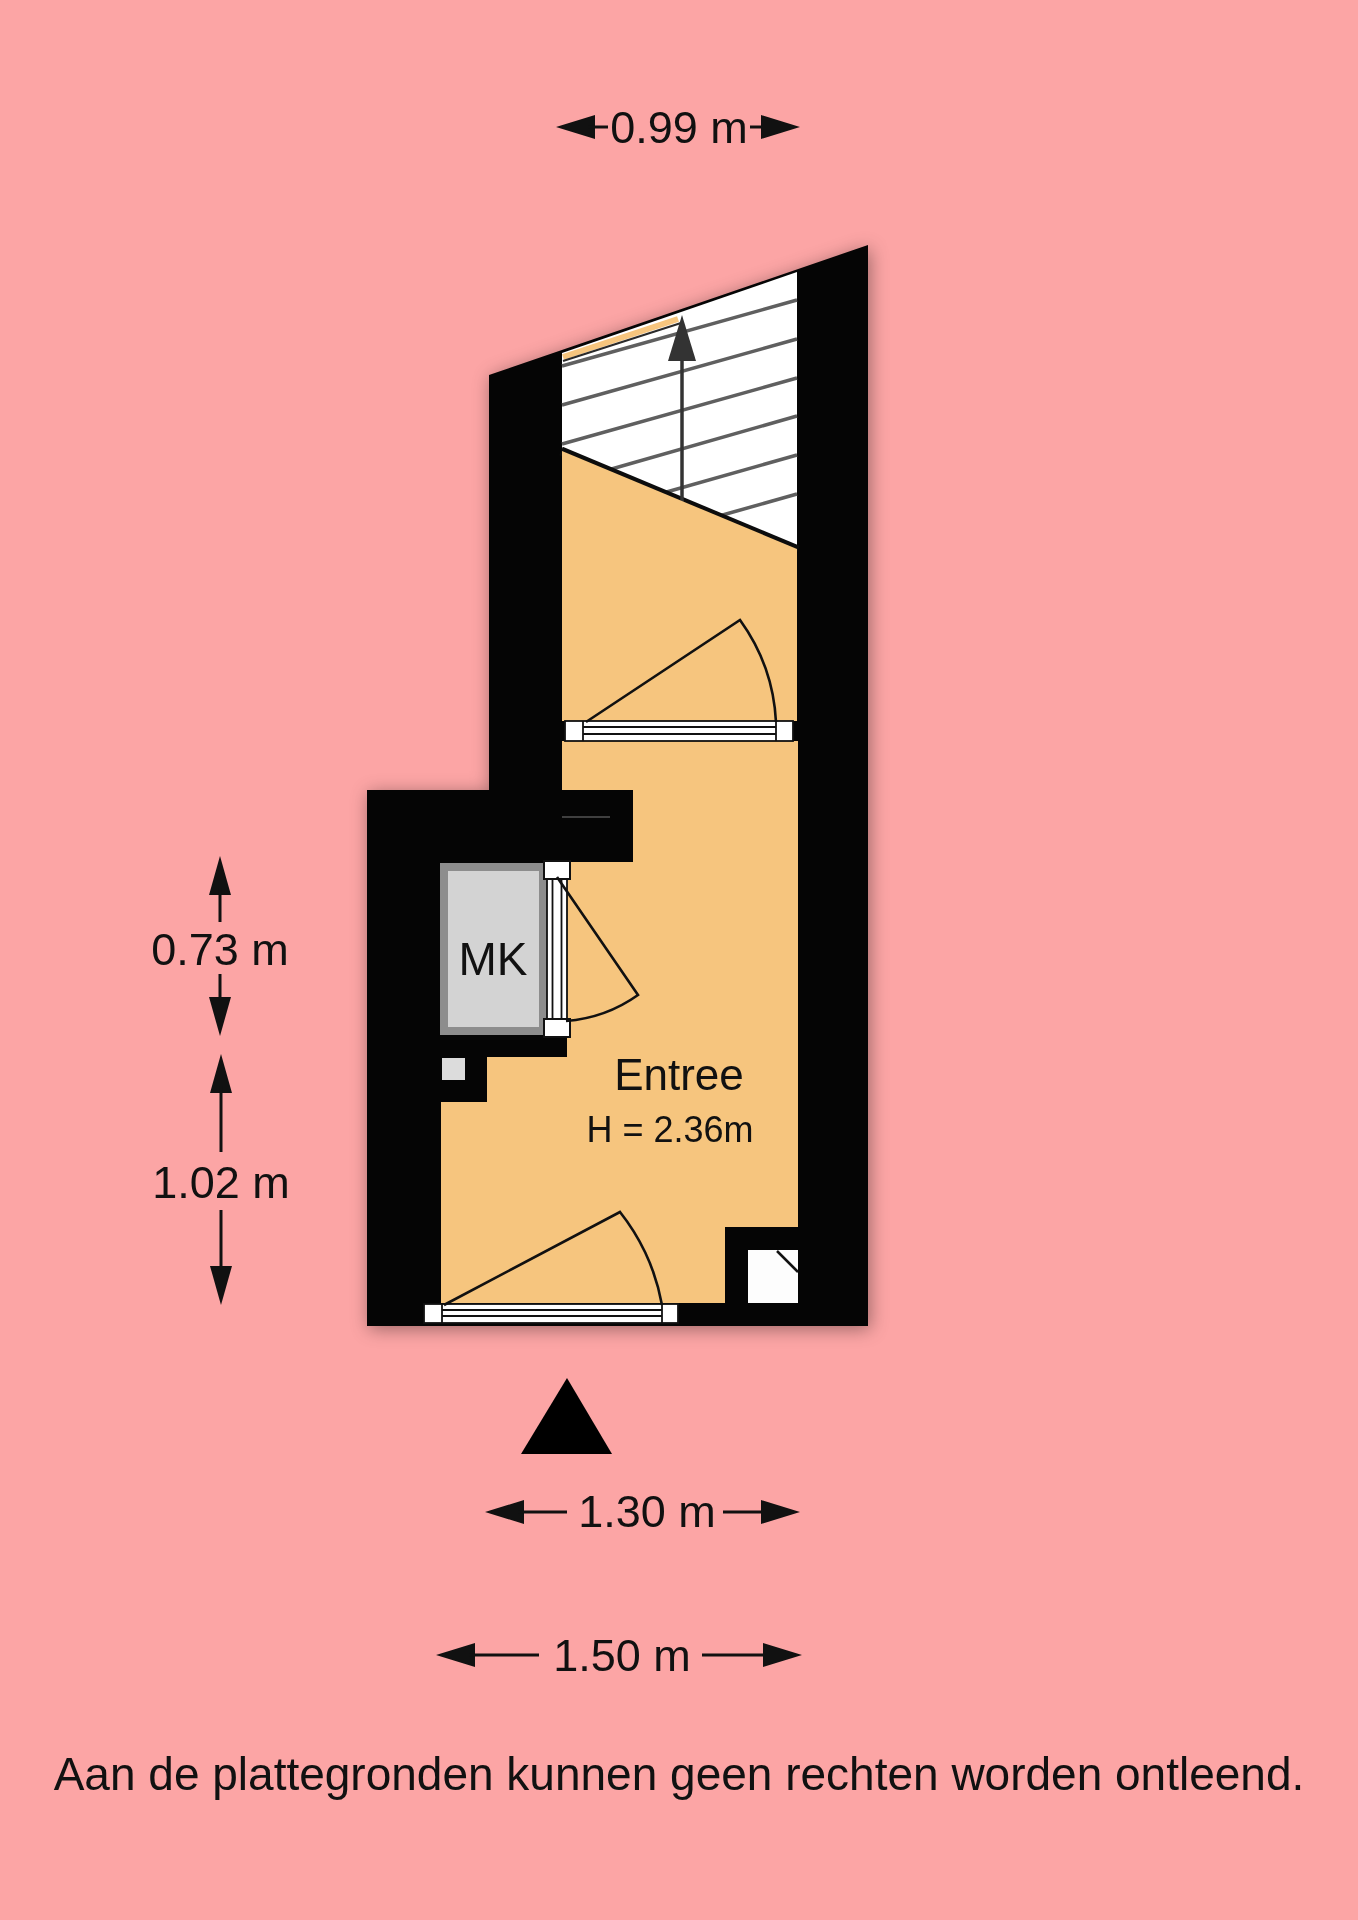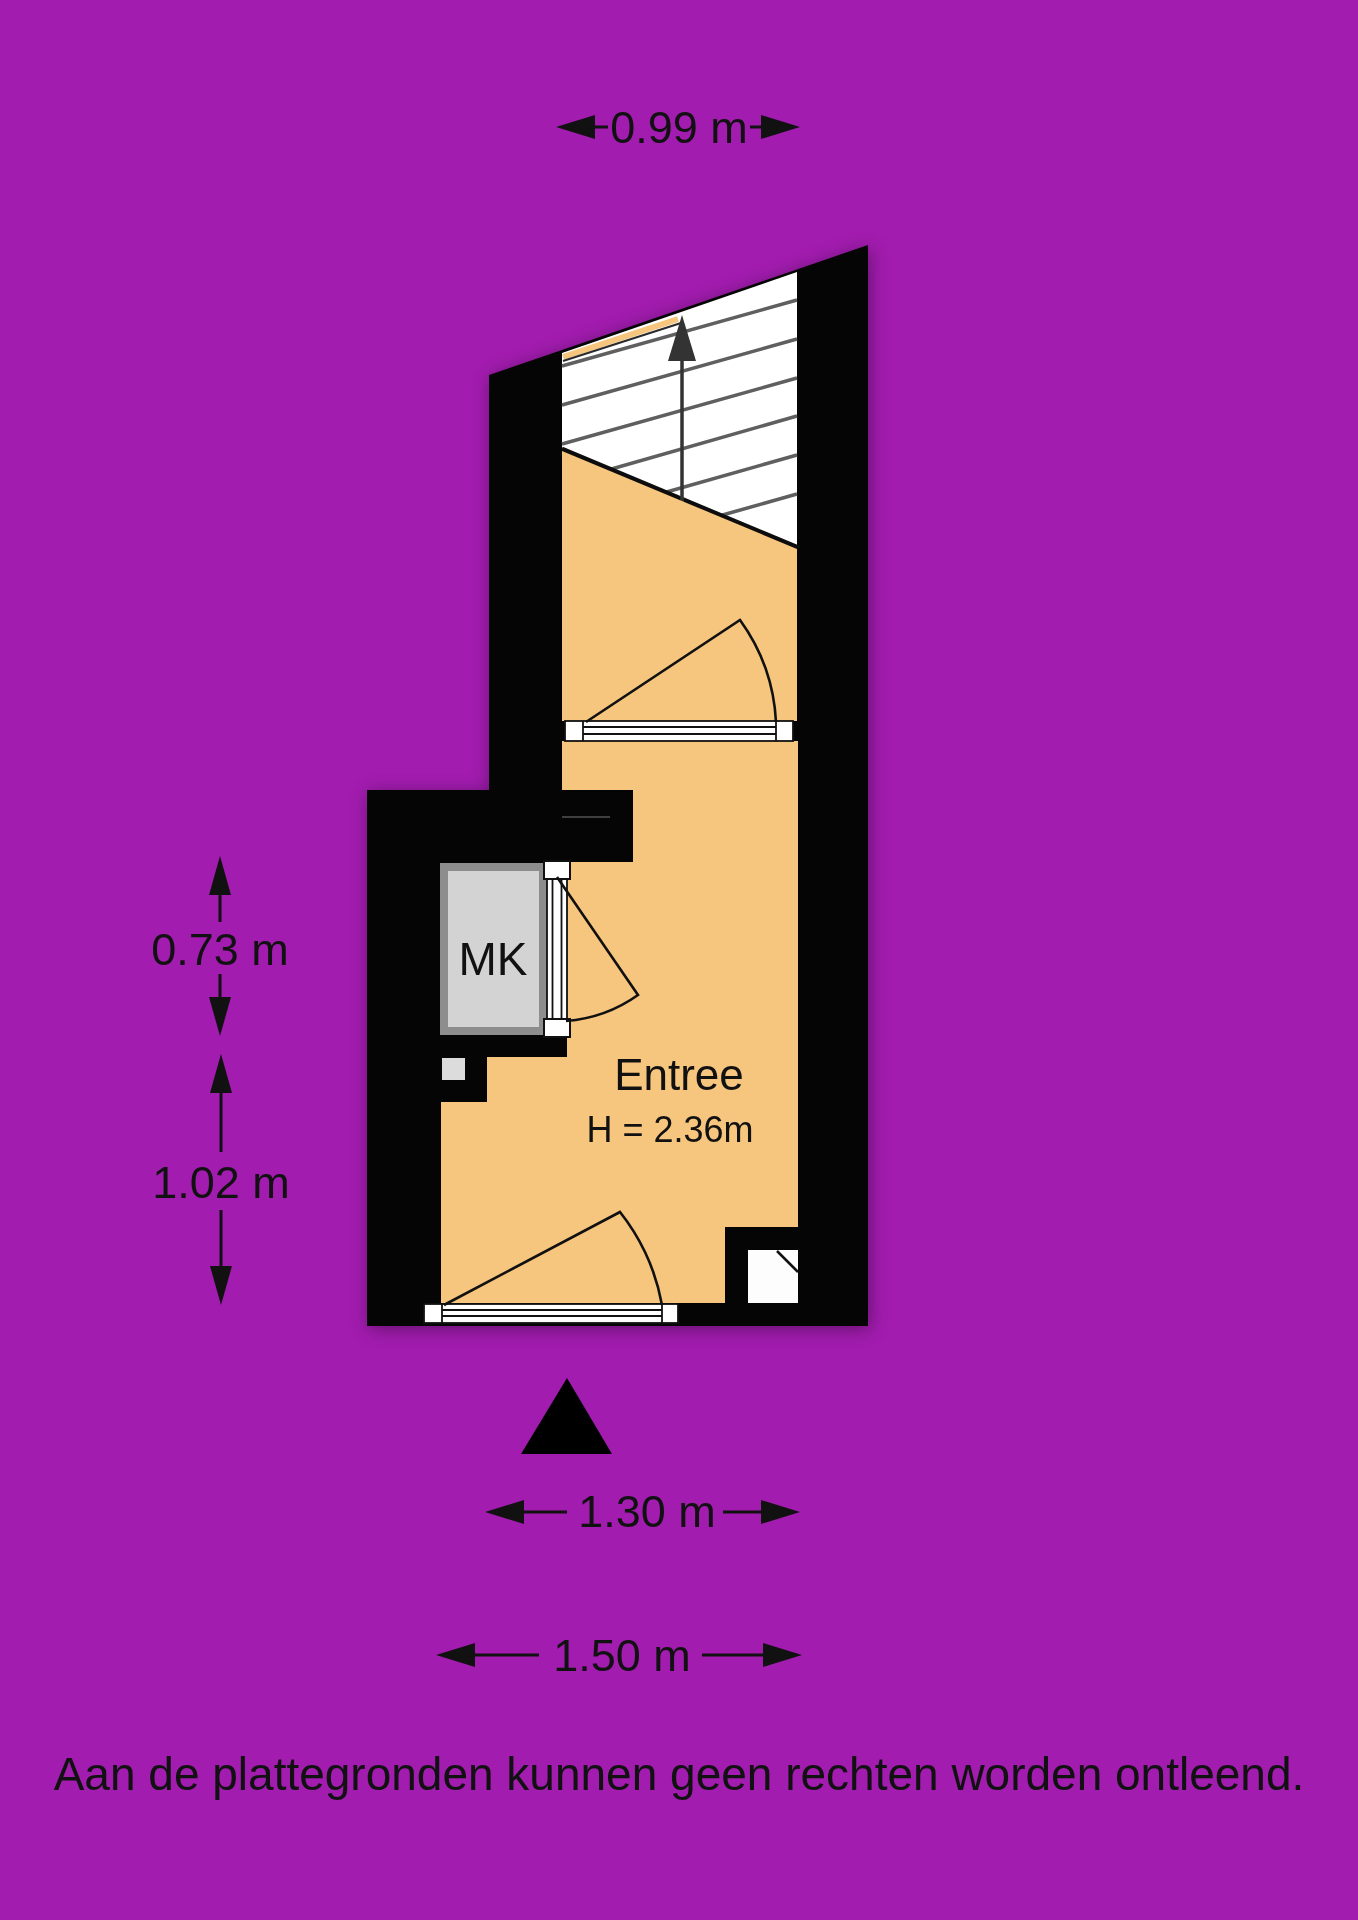--- a/index.html
+++ b/index.html
@@ -1,16 +1,16 @@
 <!DOCTYPE html>
 <html><head>
 <meta charset="utf-8">
 <style>
   html,body{margin:0;padding:0;background:#ffffff;}
-  .page{position:relative;width:1358px;height:1920px;background:#a21caf;overflow:hidden;}
+  .page{position:relative;width:1358px;height:1920px;background:#fca5a5;overflow:hidden;}
   svg{display:block;}
   text{font-family:"Liberation Sans", sans-serif;fill:#111;}
   .dim-text{font-size:45px;}
   .room-text{font-size:44px;}
   .height-text{font-size:36px;}
   .mk-text{font-size:46px;}
   .disclaimer-text{font-size:46px;}
   .plan-shadow{filter:drop-shadow(2px 3px 9px rgba(0,0,0,0.38));}
   .thinline{stroke:#111;stroke-width:1.8;fill:none;}
   .swing{stroke:#111;stroke-width:2.6;fill:none;}

